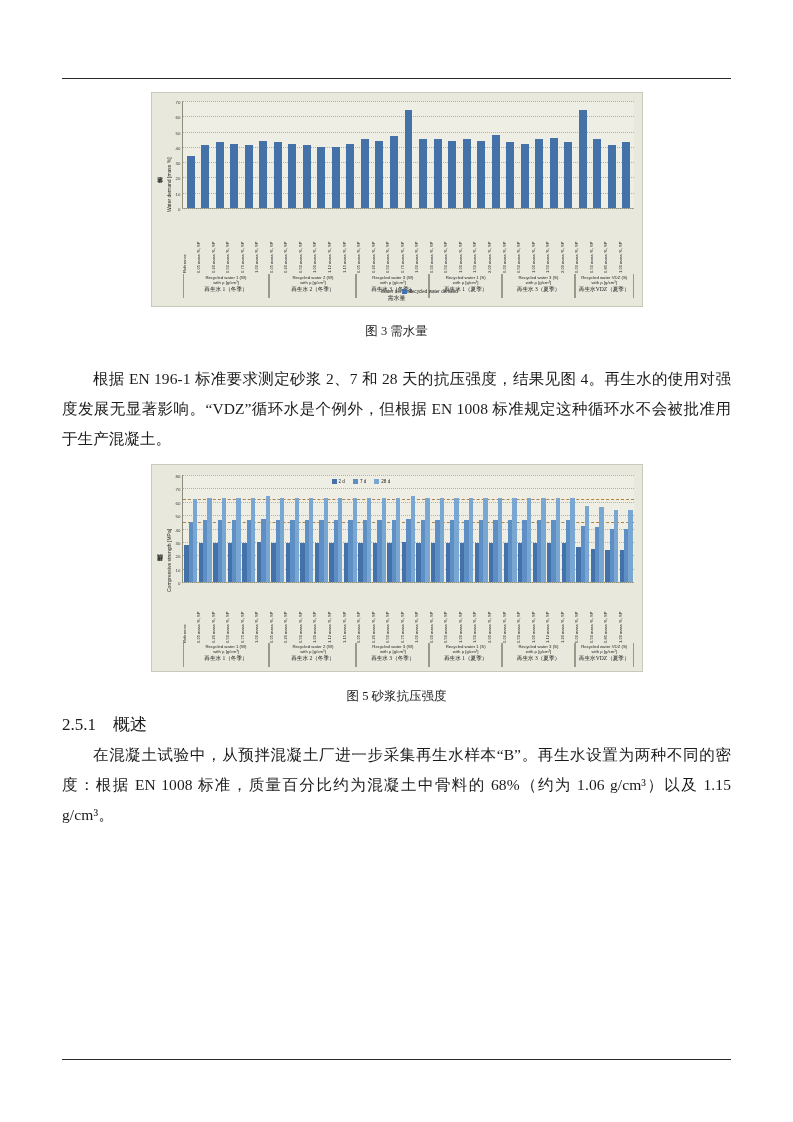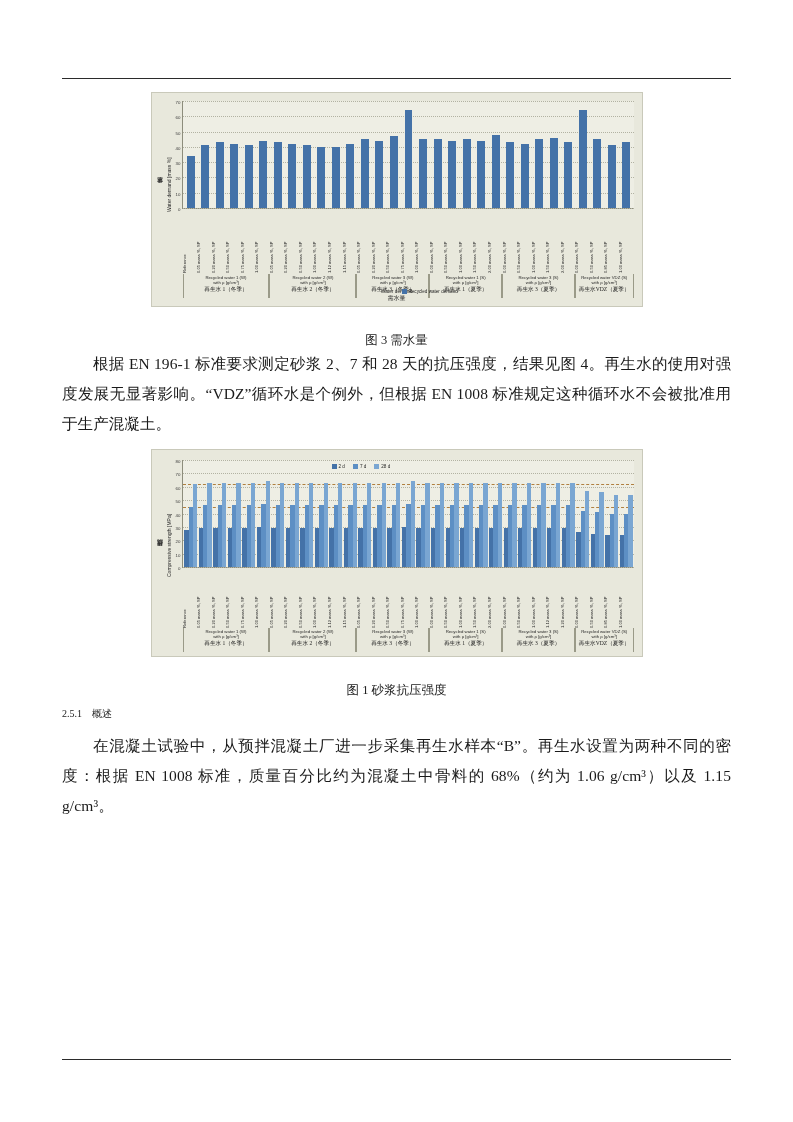--- a/index.html
+++ b/index.html
@@ -174,42 +174,42 @@
     color: #1f1f1f;
   }
   .chart-title .cn {
     font-family: "Liberation Serif", serif;
     font-size: 6px;
     display: block;
   }
   .figcaption {
     text-align: center;
     font-size: 12.5px;
-    margin: 25px 0 0 0;
+    margin: 16px 0 0 0;
     font-family: "Liberation Serif", serif;
   }
 
   p.body {
     font-size: 15.5px;
     line-height: 30px;
     text-indent: 2em;
     margin: 0;
     text-align: justify;
     letter-spacing: 0.1px;
   }
   h2.sec {
     font-size: 16px;
     font-weight: bold;
     margin: 16px 0 6px 0;
     letter-spacing: 0.2px;
   }
   h3.subsec {
-    font-size: 10px;
+    font-size: 17px;
     font-weight: normal;
-    margin: 8px 0 10px 0;
+    margin: 8px 0 4px 0;
   }
 
   .footer-rule {
     position: absolute;
     left: 62px;
     right: 62px;
     bottom: 62px;
     border-top: 1.5px solid #2b2b2b;
   }
   .footer {
@@ -435,21 +435,21 @@
         <span>Water demand</span>
         <span class="cn">需水量</span>
       </div>
 
       <div class="legend" id="fig3legend" style="left:250px; top:196px;">
           <span><span class="sw" style="background: rgb(68, 114, 168);"></span>Recycled water demand</span>
         </div>
     </div>
     <div class="figcaption">图 3 需水量</div>
 
-    <p class="body" style="margin-top:0;">根据 EN 196-1 标准要求测定砂浆 2、7 和 28 天的抗压强度，结果见图 4。再生水的使用对强度发展无显著影响。“VDZ”循环水是个例外，但根据 EN 1008 标准规定这种循环水不会被批准用于生产混凝土。</p>
+    <p class="body" style="margin-top:24px;">根据 EN 196-1 标准要求测定砂浆 2、7 和 28 天的抗压强度，结果见图 4。再生水的使用对强度发展无显著影响。“VDZ”循环水是个例外，但根据 EN 1008 标准规定这种循环水不会被批准用于生产混凝土。</p>
 
     <div class="figure fig2" style="margin-top:10px;">
       <div class="axis-label-v cn" style="left:4px; top:46px; height:110px;">抗压强度</div>
       <div class="axis-label-v" style="left:14px; top:20px; height:150px;">Compressive strength [MPa]</div>
 
       <div class="plot" id="fig4plot" style="left:30px; top:10px; right:8px; height:108px;">
           <div class="gridline" style="top: 0%;">
             <span class="ytick">80</span>
           </div>
           <div class="gridline" style="top: 12.5%;">
@@ -703,21 +703,21 @@
             <div>with ρ [g/cm³]</div>
             <span class="cn">再生水 3（夏季）</span>
           </div>
           <div class="group" style="flex: 4 1 0px;">
             <div>Recycled water VDZ (S)</div>
             <div>with ρ [g/cm³]</div>
             <span class="cn">再生水VDZ（夏季）</span>
           </div>
         </div>
     </div>
-    <div class="figcaption">图 1 砂浆抗压强度</div>
+    <div class="figcaption">图 5 砂浆抗压强度</div>
 
 
     <h3 class="subsec">
       <span>2.5.1</span>
       <span>&nbsp;&nbsp;</span>
       <span>概述</span>
     </h3>
 
     <p class="body">在混凝土试验中，从预拌混凝土厂进一步采集再生水样本“B”。再生水设置为两种不同的密度：根据 EN 1008 标准，质量百分比约为混凝土中骨料的 68%（约为 1.06 g/cm³）以及 1.15 g/cm³。</p>
 

